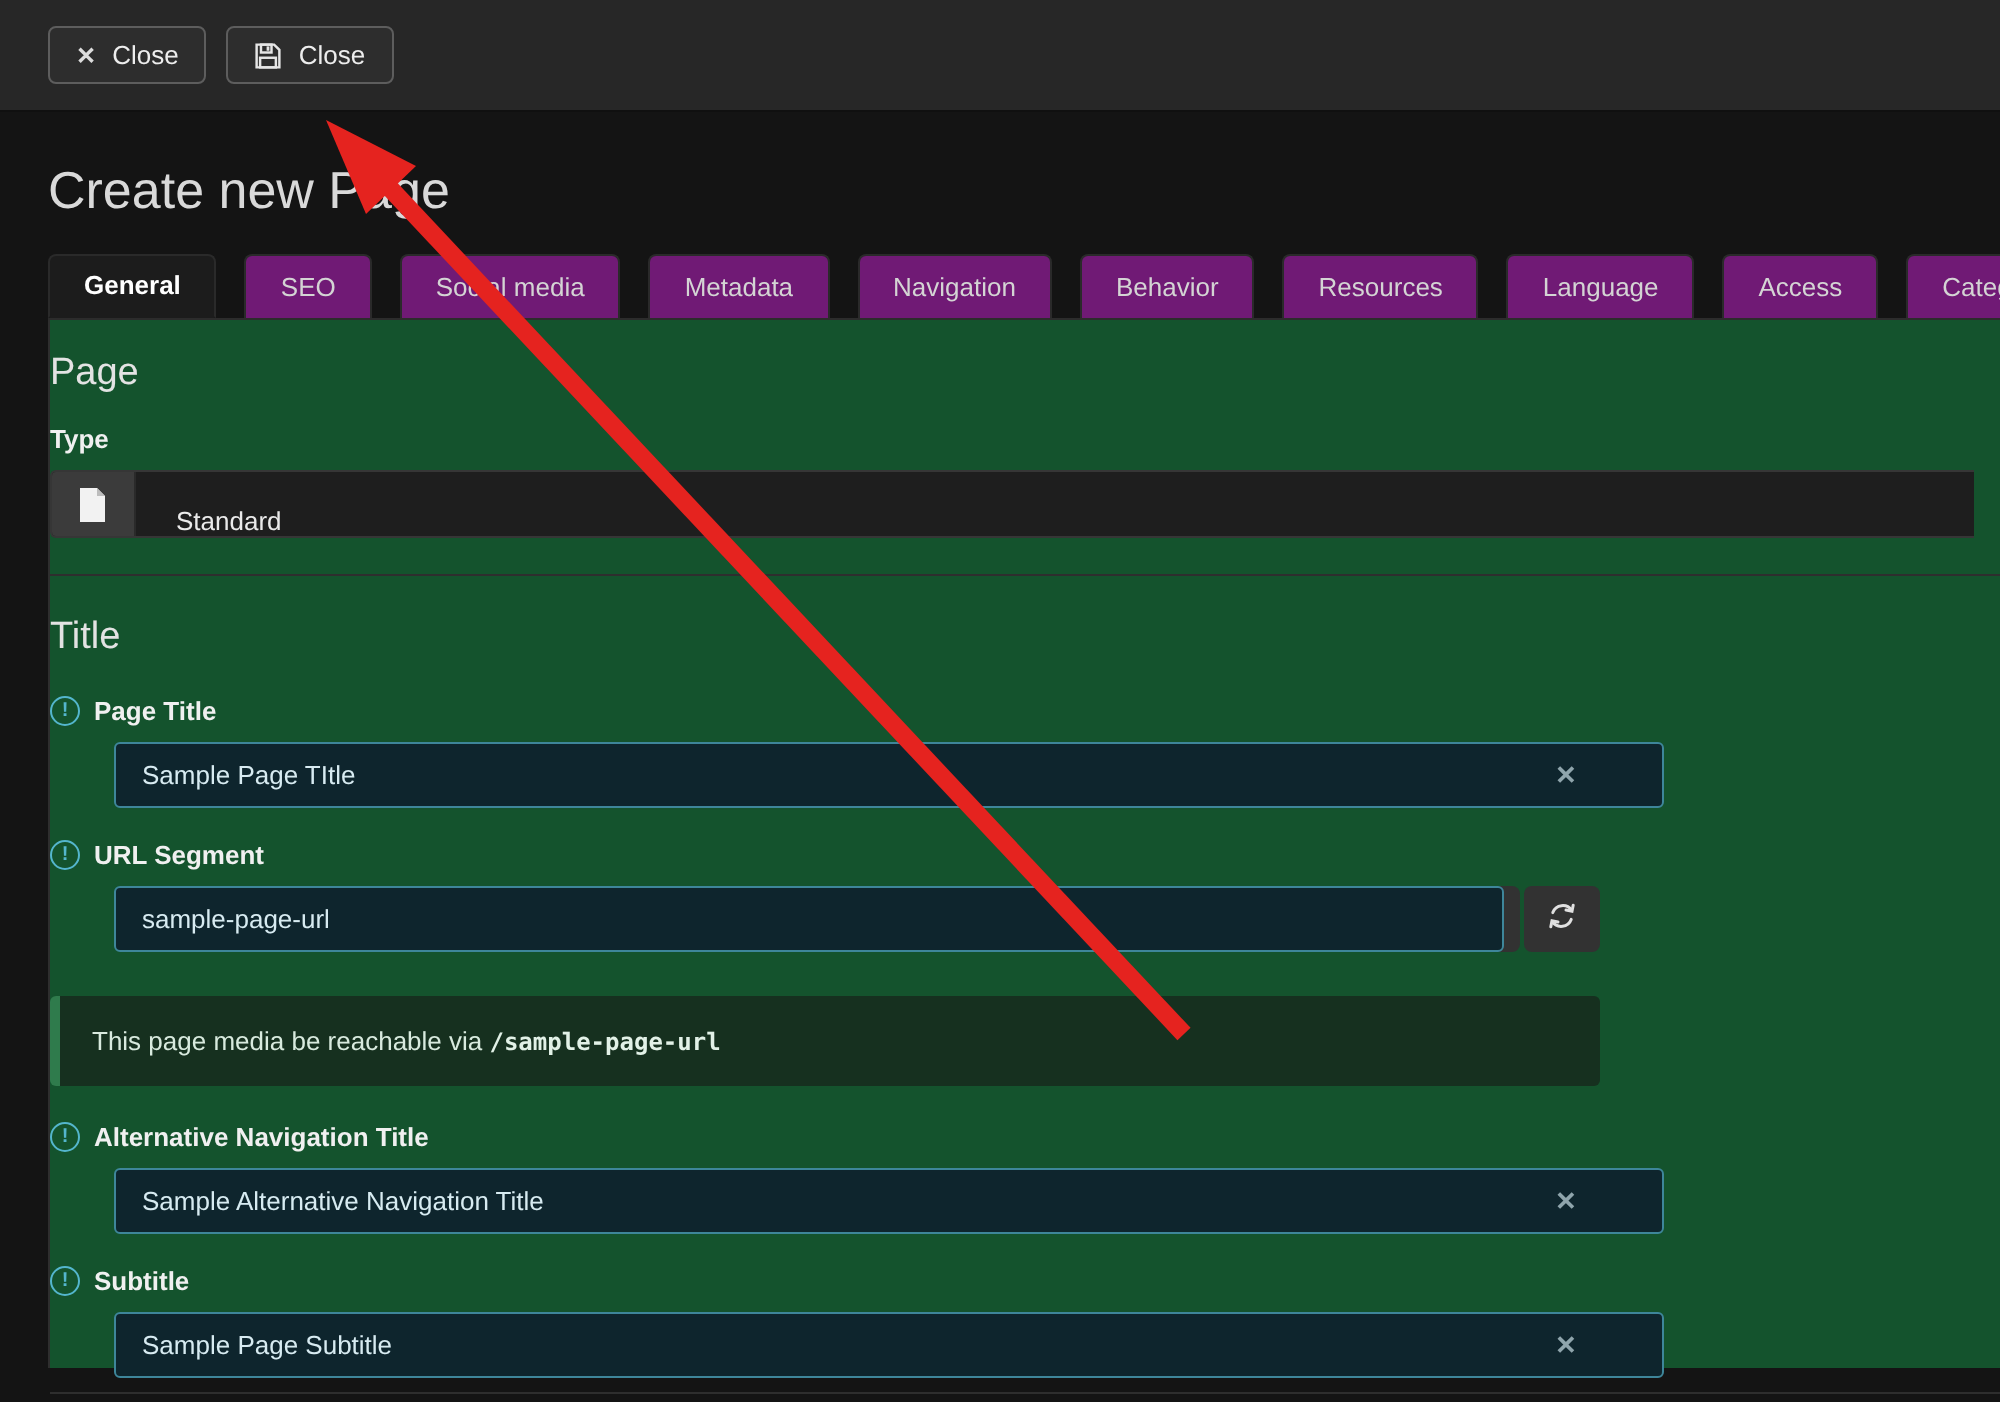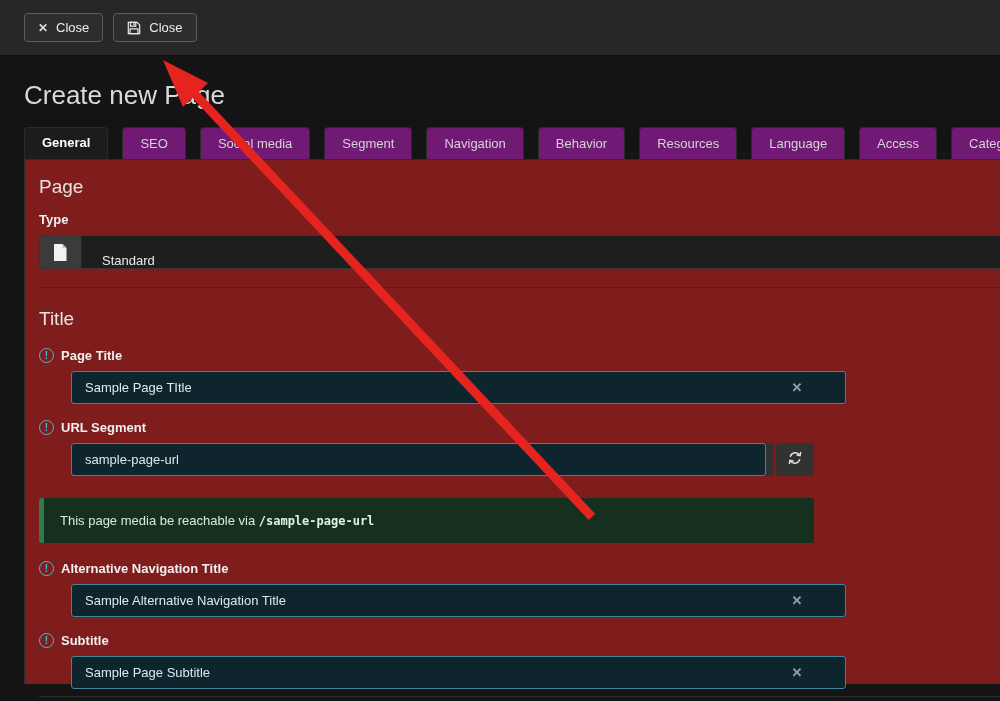--- a/index.html
+++ b/index.html
@@ -14,21 +14,21 @@
 
   
   .page-title { font-size:26px; font-weight:400; color:#d9d9d9; margin:24px 24px 16px 24px; }
 
   
   .tabs { display:flex; gap:14px; margin:0 0 0 24px; border-bottom:1px solid #2c2c2c; }
   .tab { height:32px; line-height:30px; padding:0 17px; background:#701a75; border:1px solid #2a2a2a; border-bottom:none; border-radius:4px 4px 0 0; color:#d4d4d4; font-size:13px; cursor:pointer; font-family:inherit; white-space:nowrap; }
   .tab.active { background:#1c1c1c; color:#ffffff; margin-bottom:-1px; border-bottom:1px solid #1c1c1c; font-weight:bold; }
 
   
-  .panel { margin-left:24px; background:#7f1d1d; border-left:1px solid #2e2e2e; width:976px; height:524px; padding-left:14px; }
+  .panel { margin-left:24px; background:#14532d; border-left:1px solid #2e2e2e; width:976px; height:524px; }
   .fieldset { border-bottom:1px solid #2e2e2e; }
   .fieldset.fs-page { padding:16px 0 18px 0; }
   .fieldset.fs-title { padding:20px 0 20px 0; height:409px; }
   .section-h { font-size:19px; font-weight:400; color:#e3e3e3; }
 
   .flabel { font-size:13px; font-weight:bold; color:#f0f0f0; }
   .label-row { display:flex; align-items:center; gap:7px; margin-bottom:8px; }
   .info-icon { width:15px; height:15px; border:1.5px solid #54b6cd; border-radius:50%; color:#54b6cd; font-size:10px; font-weight:bold; display:grid; place-items:center; line-height:1; flex:0 0 auto; }
 
   
@@ -77,21 +77,21 @@
     <span>Close</span>
   </button>
 </div>
 
 <h1 class="page-title">Create new Page</h1>
 
 <div class="tabs">
   <button class="tab active">General</button>
   <button class="tab">SEO</button>
   <button class="tab">Social media</button>
-  <button class="tab">Segment</button>
+  <button class="tab">Metadata</button>
   <button class="tab">Navigation</button>
   <button class="tab">Behavior</button>
   <button class="tab">Resources</button>
   <button class="tab">Language</button>
   <button class="tab">Access</button>
   <button class="tab">Categories</button>
   <button class="tab">Notes</button>
 </div>
 
 <div class="panel">

